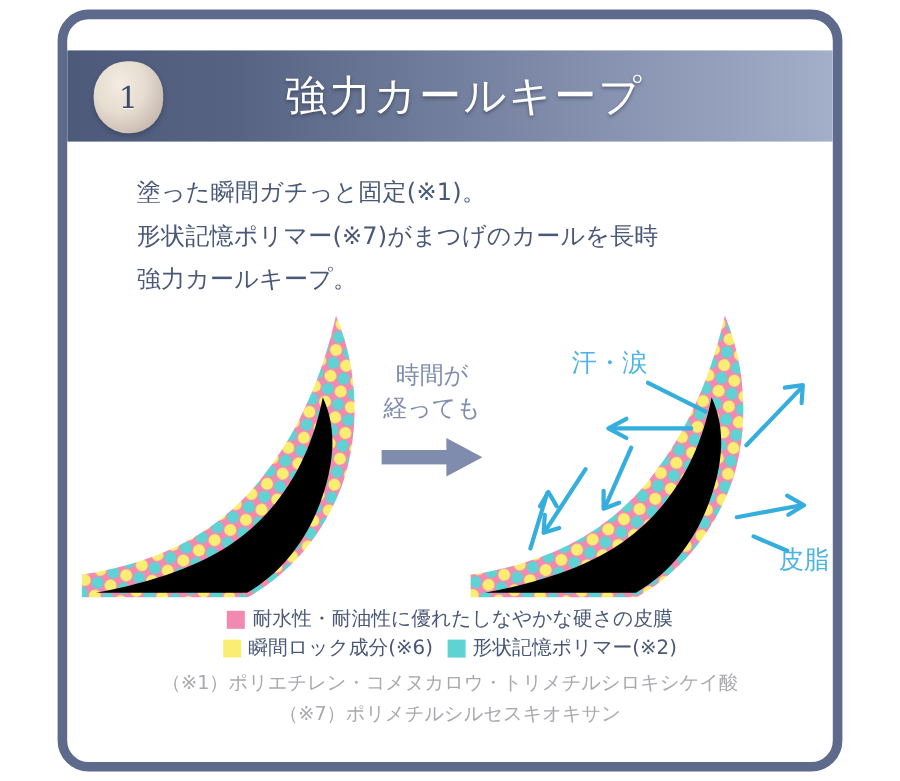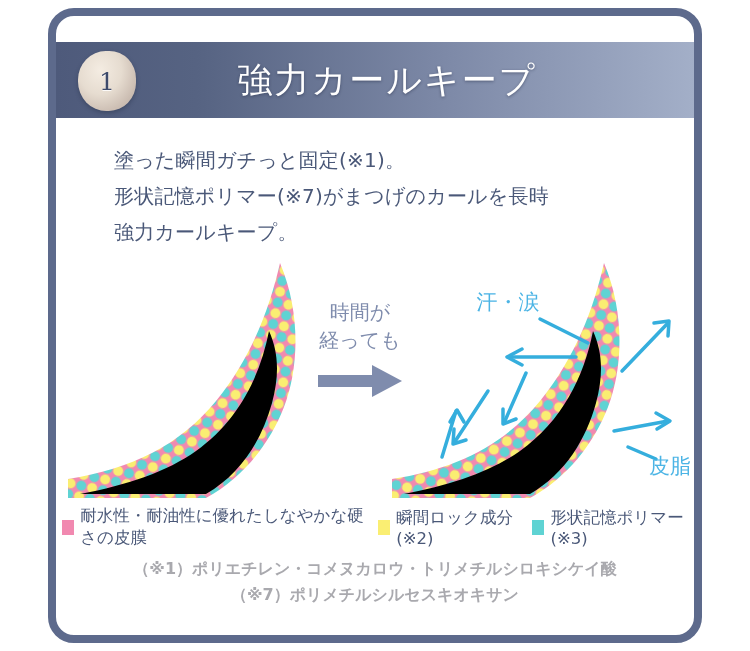--- a/index.html
+++ b/index.html
@@ -59,34 +59,34 @@
   }
   .copy div{white-space:nowrap;}
 
   
   .illus{position:absolute;left:0;top:245px;width:100%;height:250px;}
   .illus svg{display:block;}
 
   
   .legend{
     position:absolute;left:0;top:488px;width:100%;
-    display:flex;flex-direction:row;align-items:center;
+    display:flex;flex-direction:column;align-items:center;
     font-size:16.5px;color:#4a5878;
   }
   .lg-row{display:flex;align-items:center;justify-content:center;margin:1px 0;}
   .lg-item{display:flex;align-items:center;margin:0 6px;}
   .sw{width:15px;height:15px;margin-right:6px;display:inline-block;}
   .sw-pink{background:#f189b0;}
   .sw-yellow{background:#faee72;}
   .sw-cyan{background:#5fd3d3;}
 
   
   .notes{
     position:absolute;left:0;top:540px;width:100%;
-    text-align:center;font-size:16px;line-height:26px;color:#a9a9ae;font-weight:bold;
+    text-align:center;font-size:16px;line-height:26px;color:#a9a9ae;
   }
 </style>
 </head>
 <body>
 
 <div class="stage">
   <div class="card">
 
     <div class="hdr">
       <div class="badge">
@@ -180,25 +180,25 @@
     <div class="legend">
       <div class="lg-row">
         <div class="lg-item">
           <span class="sw sw-pink"></span>
           <span>耐水性・耐油性に優れたしなやかな硬さの皮膜</span>
         </div>
       </div>
       <div class="lg-row">
         <div class="lg-item">
           <span class="sw sw-yellow"></span>
-          <span>瞬間ロック成分(※2)</span>
+          <span>瞬間ロック成分(※6)</span>
         </div>
         <div class="lg-item">
           <span class="sw sw-cyan"></span>
-          <span>形状記憶ポリマー(※3)</span>
+          <span>形状記憶ポリマー(※2)</span>
         </div>
       </div>
     </div>
 
     <div class="notes">
       <div>（※1）ポリエチレン・コメヌカロウ・トリメチルシロキシケイ酸</div>
       <div>（※7）ポリメチルシルセスキオキサン</div>
     </div>
 
   </div>

